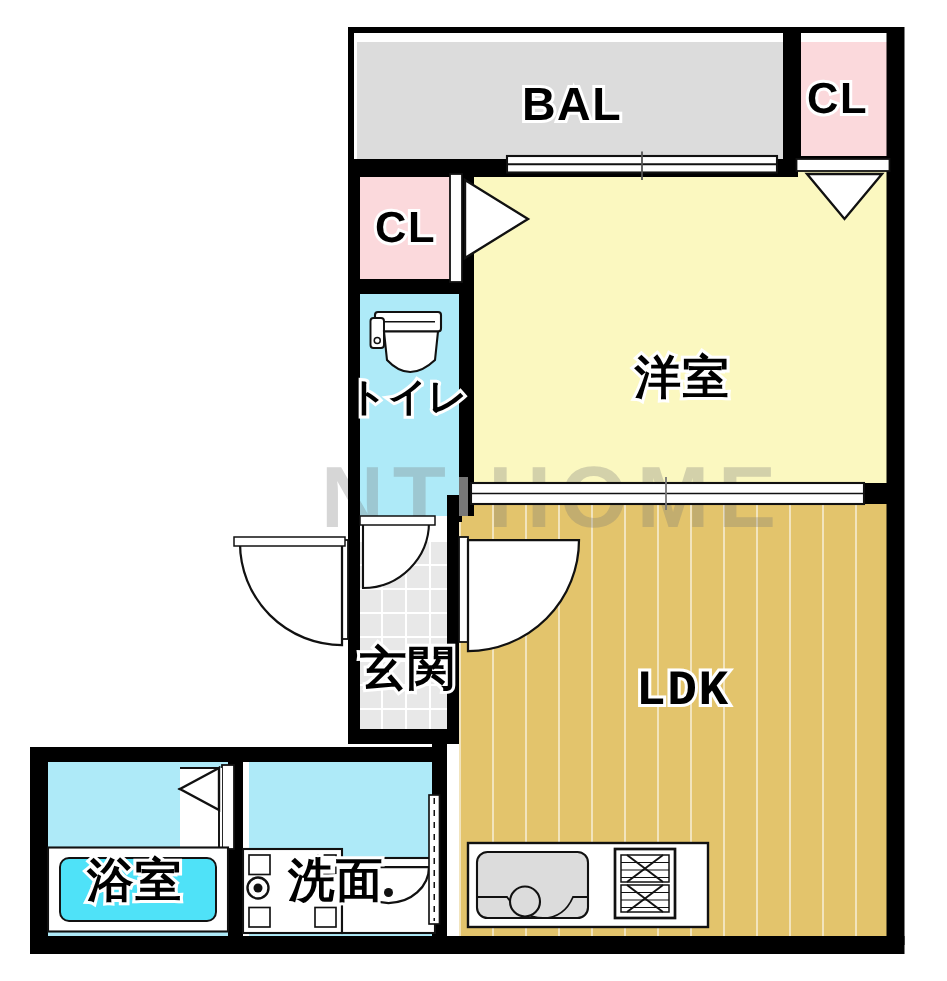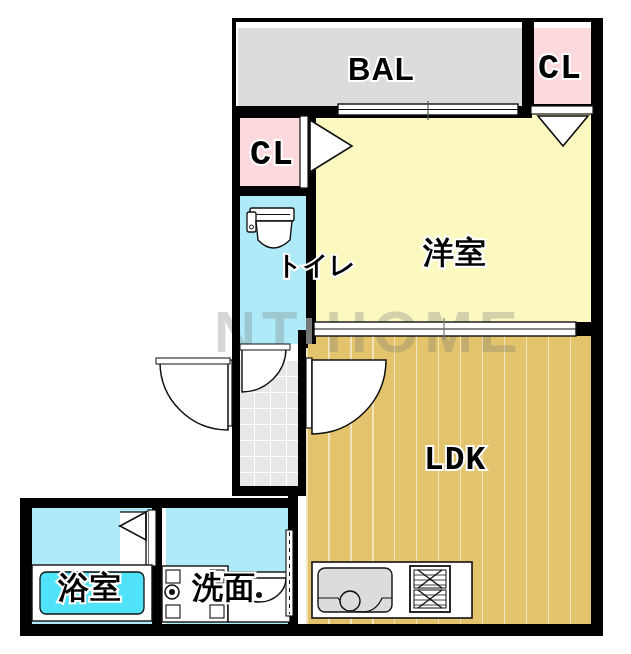--- a/index.html
+++ b/index.html
@@ -53,23 +53,23 @@
     position: absolute;
     color: #000000;
     font-weight: bold;
     white-space: nowrap;
     line-height: 1;
     text-align: left;
     -webkit-text-stroke: 4px #ffffff;
     paint-order: stroke fill;
   }
   .label-bal  { font-size: 31px; letter-spacing: 1px; }
-  .label-cl   { font-size: 35px; letter-spacing: 1px; font-family: Liberation Mono, monospace; }
+  .label-cl   { font-size: 29px; letter-spacing: 1px; }
   .label-jp   { font-size: 31px; letter-spacing: 1px; font-family: "DejaVu Sans", sans-serif; margin-top: 29px; }
-  .label-jp-sm{ font-size: 26px; letter-spacing: 0px; font-family: "DejaVu Sans", sans-serif; padding-left: 44px; }
+  .label-jp-sm{ font-size: 26px; letter-spacing: 0px; font-family: "DejaVu Sans", sans-serif; }
   .label-ldk  { font-size: 33px; letter-spacing: 1px; }
 
   
   .watermark {
     position: absolute;
     font-size: 58px;
     font-weight: bold;
     color: rgba(120,120,120,0.30);
     letter-spacing: 6px;
     white-space: nowrap;
@@ -259,20 +259,21 @@
   <div class="label label-bal" style="left:348px; top:54px;">BAL</div>
 
   <div class="label label-cl" style="left:538px; top:52px;">CL</div>
 
   <div class="label label-cl" style="left:250px; top:138px;">CL</div>
 
   <div class="label label-jp" style="left:423px; top:208px;">洋室</div>
 
   <div class="label label-jp-sm" style="left:232px; top:252px;">トイレ</div>
 
+  <div class="label label-jp" style="left:240px; top:402px;">玄関</div>
 
   <div class="label label-ldk" style="left:424px; top:444px;font-family:Liberation Mono, monospace;">LDK</div>
 
   <div class="label label-jp" style="left:192px; top:543px;">洗面</div>
 
   <div class="label label-jp" style="left:58px; top:543px;">浴室</div>
 
 </div>
 
 </body></html>

